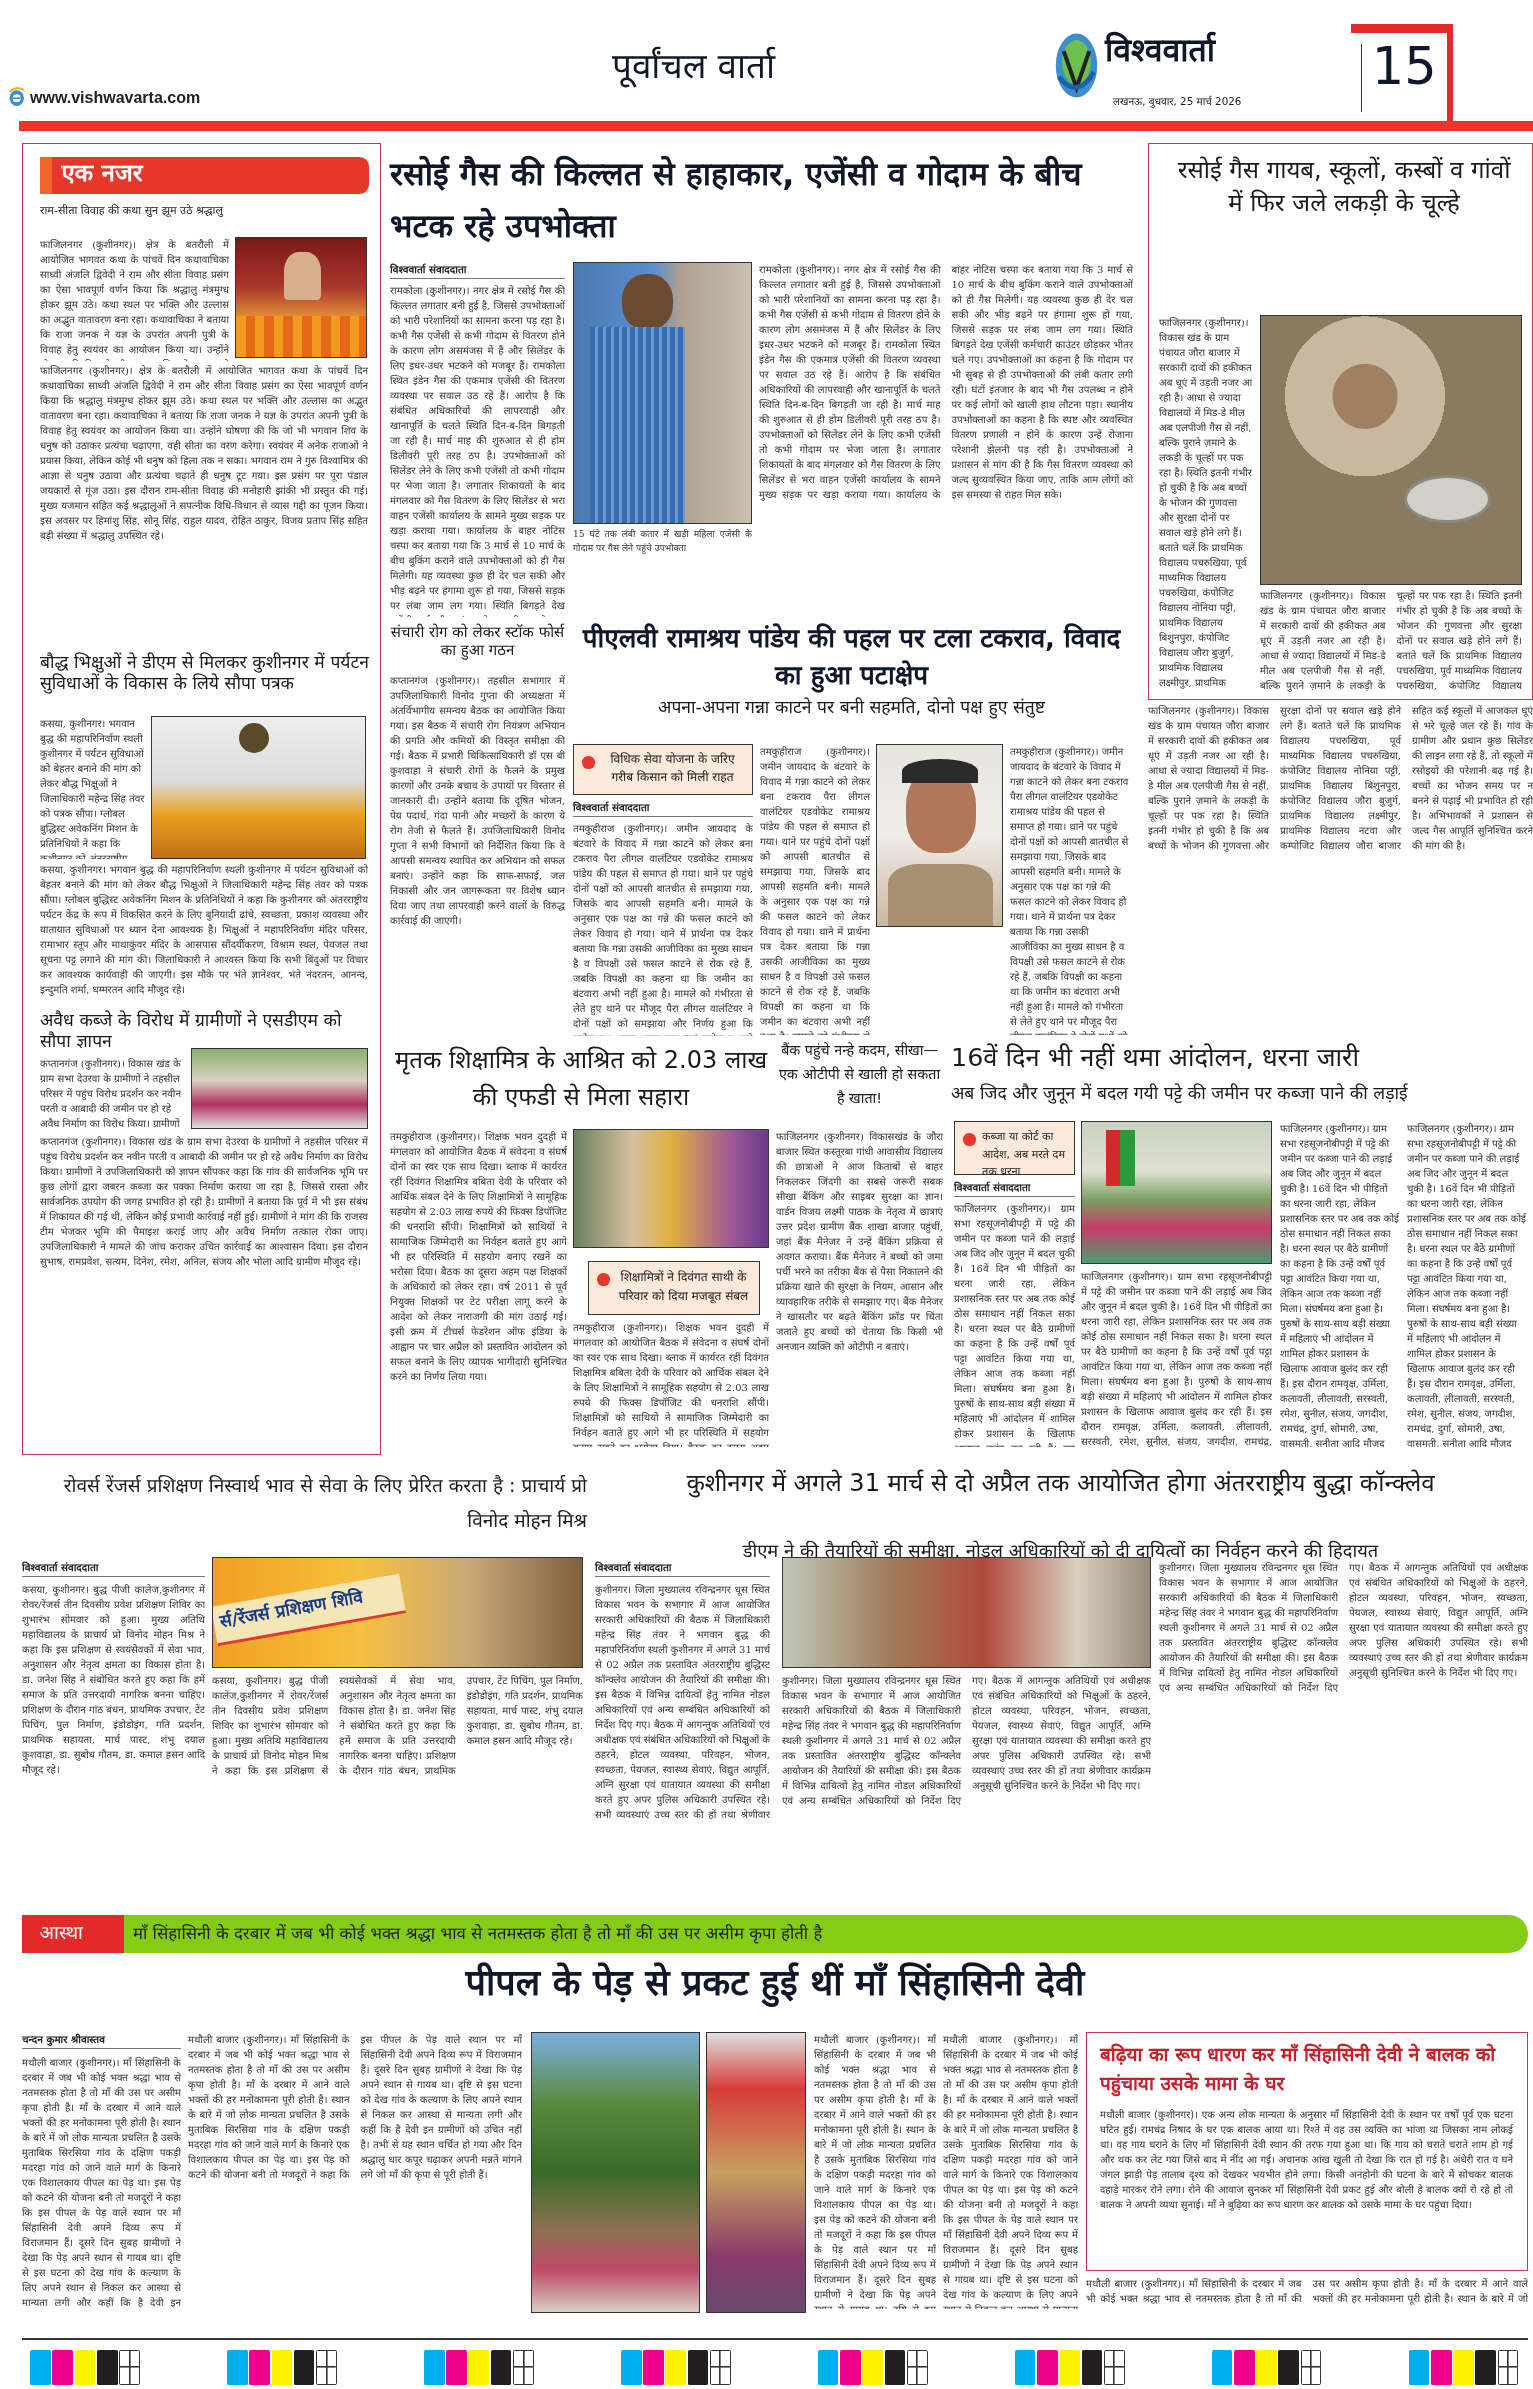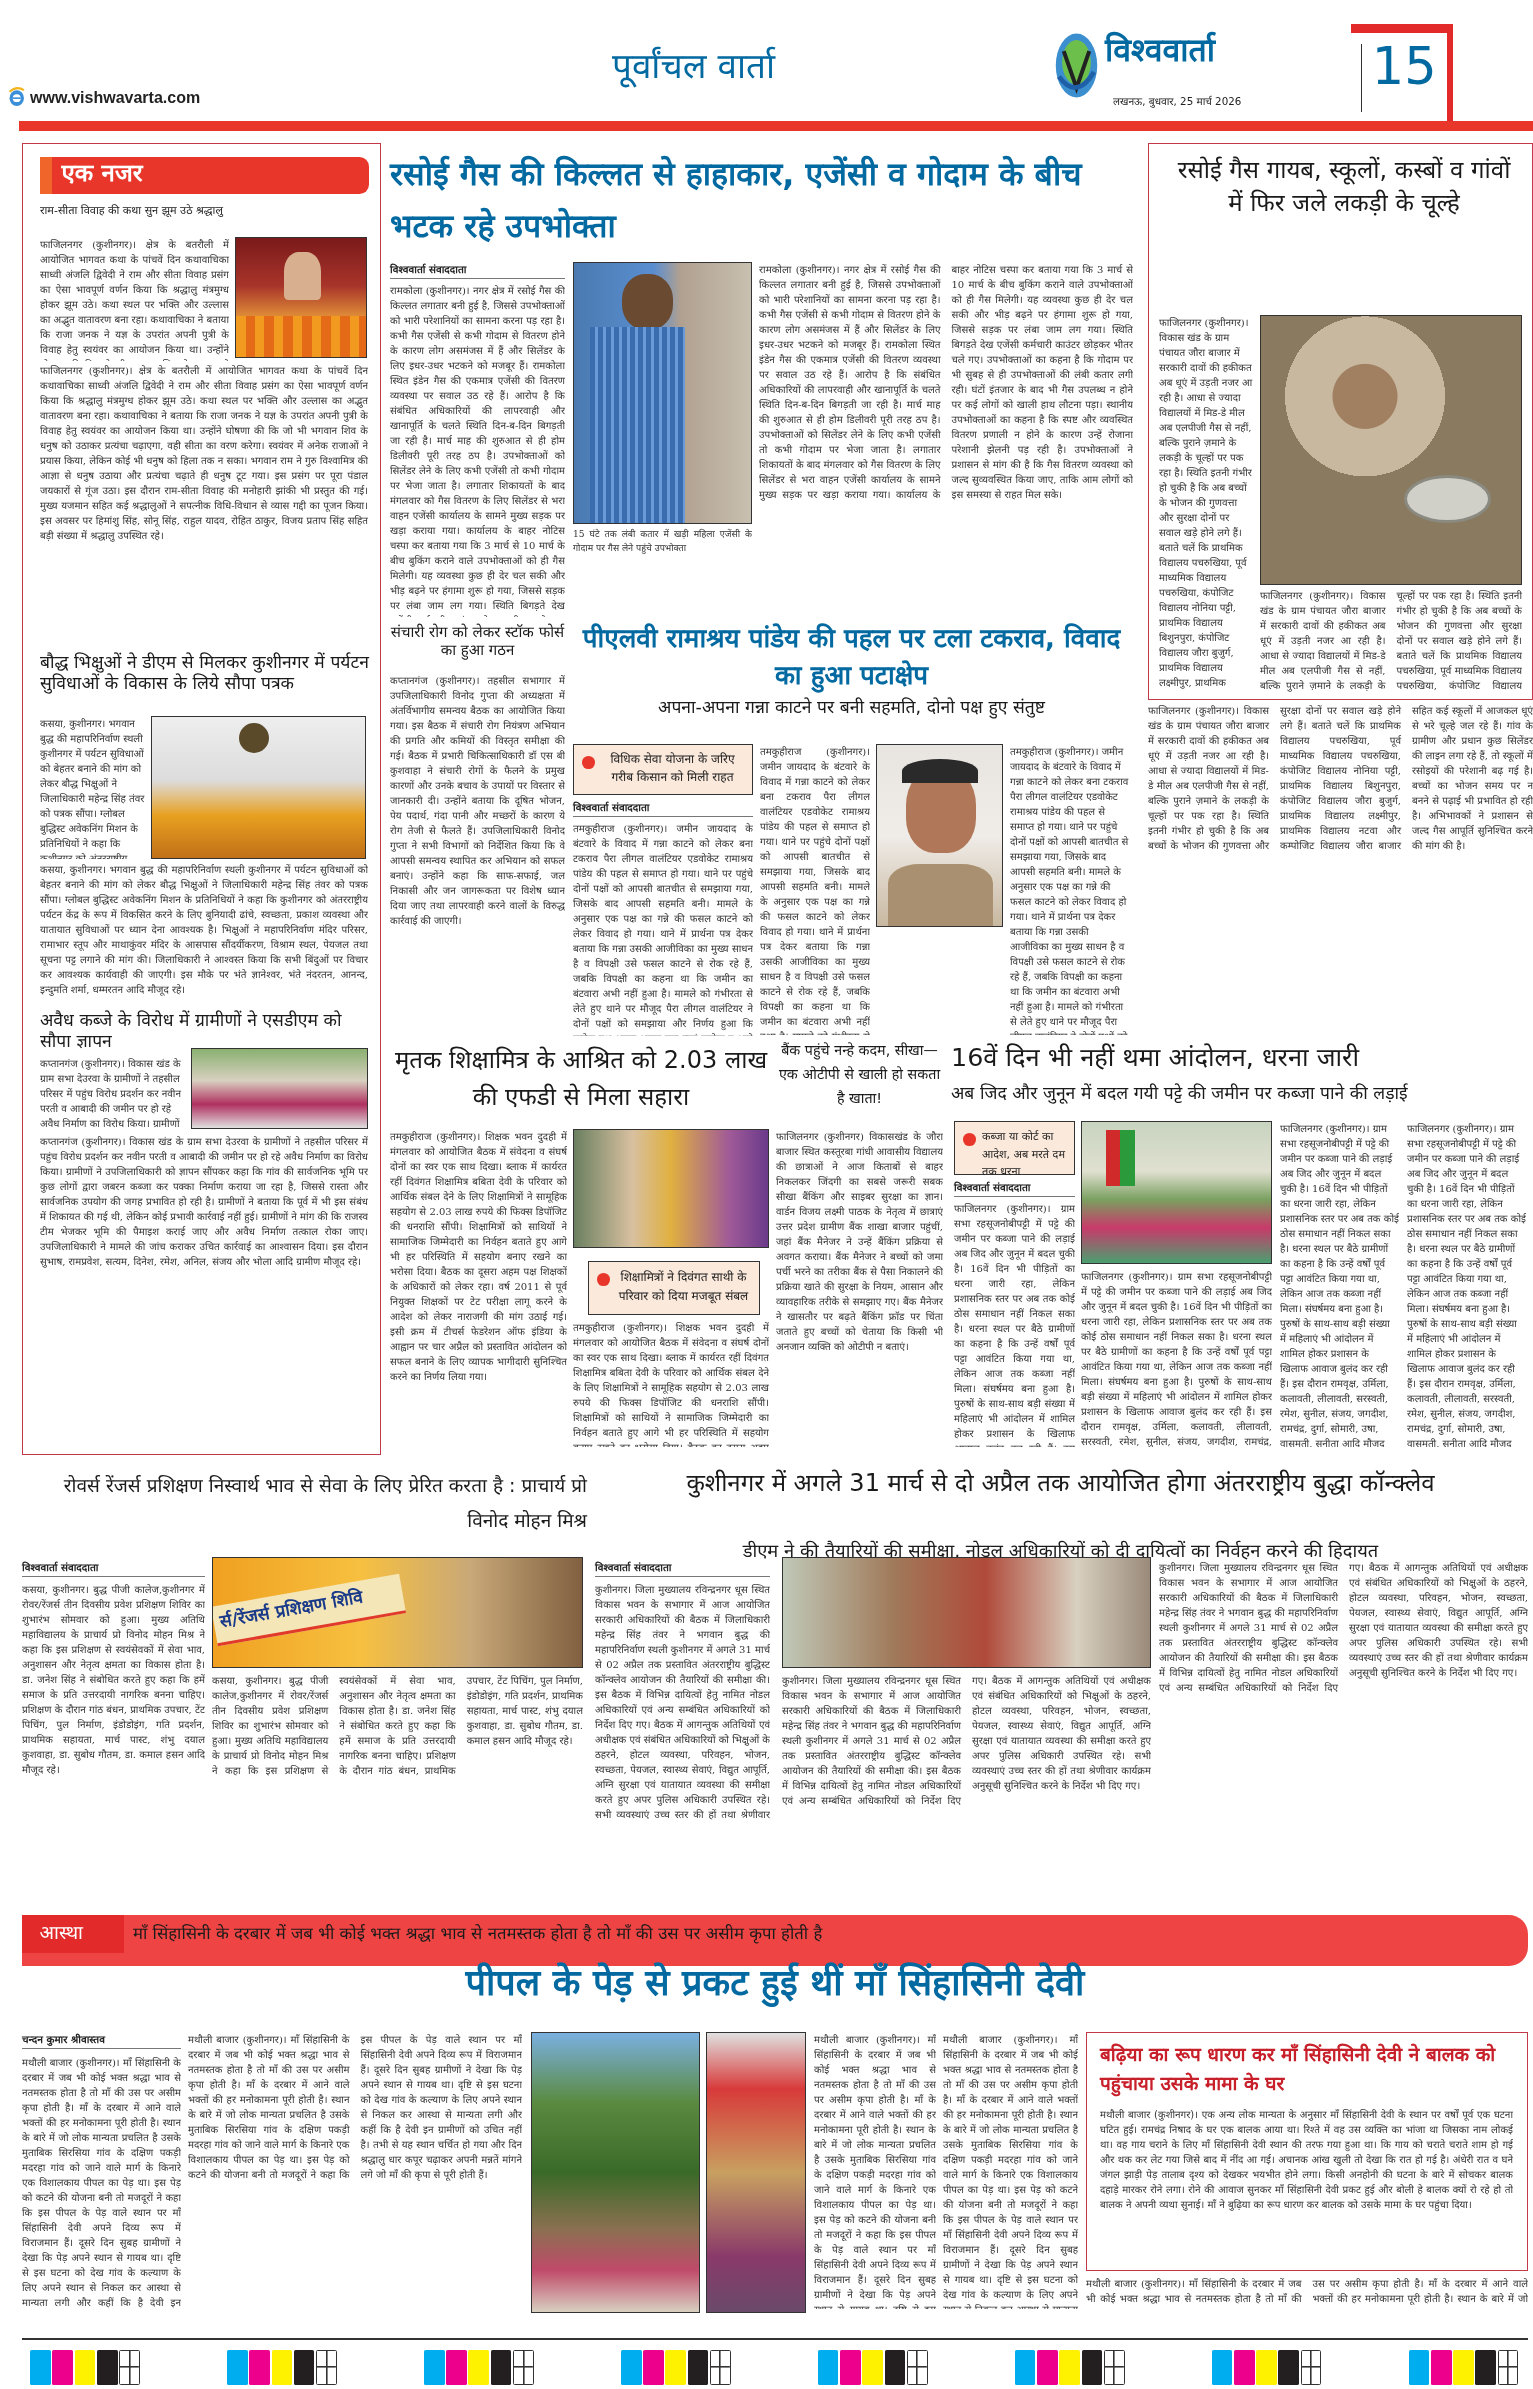--- a/index.html
+++ b/index.html
@@ -1,19 +1,19 @@
 <!DOCTYPE html>
 <html style="font-size:12.7px"><head>
 <meta charset="utf-8">
 <style>
 *{box-sizing:border-box;margin:0;padding:0}
 html,body{width:1533px;height:2389px;background:#fff;overflow:hidden}
 body{position:relative;font-family:"DejaVu Sans",sans-serif;color:#222}
 .abs{position:absolute}
-.hl{font-family:"DejaVu Sans",sans-serif;font-weight:bold;color:#0369a1;line-height:1.15}
+.hl{font-family:"DejaVu Sans",sans-serif;font-weight:bold;color:#0f172a;line-height:1.15}
 .hn{font-family:"DejaVu Sans",sans-serif;color:#1a1a1a;line-height:1.2}
 .body{font-family:"DejaVu Serif",serif;font-size:10px;line-height:15px;color:#333;text-align:justify}
 .cols2{column-count:2;column-gap:11px}
 .cols3{column-count:3;column-gap:11px}
 .byline{font-family:"DejaVu Sans",sans-serif;font-weight:bold;font-size:10.3px;border-bottom:1.6px solid #777;padding-bottom:2.4px;margin-bottom:3.2px;display:block}
 .photo{position:absolute;border:1.6px solid #333;overflow:hidden}
 .pullbox{position:absolute;background:#fbe9dc;border-top:1.6px solid #333;border-bottom:1.6px solid #333;border-left:1.6px solid #333;border-right:1.6px solid #333;padding:6.4px 8px 6.4px 27px;font-family:"DejaVu Sans",sans-serif;font-size:14.3px;line-height:20.7px;color:#222;text-align:center}
 .pullbox .dot{position:absolute;left:8px;top:11px;width:12.7px;height:12.7px;border-radius:50%;background:#e8372a}
 .redframe{position:absolute;border:1.6px solid #c23a4a}
 .reg{display:inline-block;width:20.7px;height:35px;margin-right:1.6px;border-radius:1.6px}
@@ -201,21 +201,21 @@
   <span>कुशीनगर। जिला मुख्यालय रविन्द्रनगर धूस स्थित विकास भवन के सभागार में आज आयोजित सरकारी अधिकारियों की बैठक में जिलाधिकारी महेन्द्र सिंह तंवर ने भगवान बुद्ध की महापरिनिर्वाण स्थली कुशीनगर में अगले 31 मार्च से 02 अप्रैल तक प्रस्तावित अंतरराष्ट्रीय बुद्धिस्ट कॉन्क्लेव आयोजन की तैयारियों की समीक्षा की। इस बैठक में विभिन्न दायित्वों हेतु नामित नोडल अधिकारियों एवं अन्य सम्बंधित अधिकारियों को निर्देश दिए गए। बैठक में आगन्तुक अतिथियों एवं अधीक्षक एवं संबंधित अधिकारियों को भिक्षुओं के ठहरने, होटल व्यवस्था, परिवहन, भोजन, स्वच्छता, पेयजल, स्वास्थ्य सेवाएं, विद्युत आपूर्ति, अग्नि सुरक्षा एवं यातायात व्यवस्था की समीक्षा करते हुए अपर पुलिस अधिकारी उपस्थित रहे। सभी व्यवस्थाएं उच्च स्तर की हों तथा श्रेणीवार कार्यक्रम अनुसूची सुनिश्चित करने के निर्देश भी दिए गए।</span>
 </div>
 <div class="photo" style="left:782px;top:1557px;width:369px;height:111px;background:linear-gradient(90deg,#c0c8b8 0%,#a07a5a 30%,#b04a3a 55%,#d8d0c0 80%,#9a8a7a 100%);"></div>
 <div class="abs body cols2" style="left:782px;top:1673px;width:369px;height:191px;overflow:hidden;">
   <span>कुशीनगर। जिला मुख्यालय रविन्द्रनगर धूस स्थित विकास भवन के सभागार में आज आयोजित सरकारी अधिकारियों की बैठक में जिलाधिकारी महेन्द्र सिंह तंवर ने भगवान बुद्ध की महापरिनिर्वाण स्थली कुशीनगर में अगले 31 मार्च से 02 अप्रैल तक प्रस्तावित अंतरराष्ट्रीय बुद्धिस्ट कॉन्क्लेव आयोजन की तैयारियों की समीक्षा की। इस बैठक में विभिन्न दायित्वों हेतु नामित नोडल अधिकारियों एवं अन्य सम्बंधित अधिकारियों को निर्देश दिए गए। बैठक में आगन्तुक अतिथियों एवं अधीक्षक एवं संबंधित अधिकारियों को भिक्षुओं के ठहरने, होटल व्यवस्था, परिवहन, भोजन, स्वच्छता, पेयजल, स्वास्थ्य सेवाएं, विद्युत आपूर्ति, अग्नि सुरक्षा एवं यातायात व्यवस्था की समीक्षा करते हुए अपर पुलिस अधिकारी उपस्थित रहे। सभी व्यवस्थाएं उच्च स्तर की हों तथा श्रेणीवार कार्यक्रम अनुसूची सुनिश्चित करने के निर्देश भी दिए गए।</span>
 </div>
 <div class="abs body cols2" style="left:1159px;top:1560px;width:369px;height:304px;overflow:hidden;">
   <span>कुशीनगर। जिला मुख्यालय रविन्द्रनगर धूस स्थित विकास भवन के सभागार में आज आयोजित सरकारी अधिकारियों की बैठक में जिलाधिकारी महेन्द्र सिंह तंवर ने भगवान बुद्ध की महापरिनिर्वाण स्थली कुशीनगर में अगले 31 मार्च से 02 अप्रैल तक प्रस्तावित अंतरराष्ट्रीय बुद्धिस्ट कॉन्क्लेव आयोजन की तैयारियों की समीक्षा की। इस बैठक में विभिन्न दायित्वों हेतु नामित नोडल अधिकारियों एवं अन्य सम्बंधित अधिकारियों को निर्देश दिए गए। बैठक में आगन्तुक अतिथियों एवं अधीक्षक एवं संबंधित अधिकारियों को भिक्षुओं के ठहरने, होटल व्यवस्था, परिवहन, भोजन, स्वच्छता, पेयजल, स्वास्थ्य सेवाएं, विद्युत आपूर्ति, अग्नि सुरक्षा एवं यातायात व्यवस्था की समीक्षा करते हुए अपर पुलिस अधिकारी उपस्थित रहे। सभी व्यवस्थाएं उच्च स्तर की हों तथा श्रेणीवार कार्यक्रम अनुसूची सुनिश्चित करने के निर्देश भी दिए गए।</span>
 </div>
 
-<div class="abs" style="left:22px;top:1915px;width:1506px;height:51px;background:#ef4444;border-radius:0 19px 19px 0;text-decoration:underline;">
+<div class="abs" style="left:22px;top:1915px;width:1506px;height:38px;background:#84cc16;border-radius:0 19px 19px 0;text-decoration:underline;">
   <div class="abs" style="left:0;top:0;width:102px;height:38px;background:#e22a2a;">
     <span class="hn" style="position:absolute;left:17.5px;top:6.4px;color:#fff;font-size:19px;">आस्था</span>
   </div>
   <span class="hn" style="position:absolute;left:111px;top:8px;font-size:16.7px;white-space:nowrap;">माँ सिंहासिनी के दरबार में जब भी कोई भक्त श्रद्धा भाव से नतमस्तक होता है तो माँ की उस पर असीम कृपा होती है</span>
 </div>
 <div class="abs hl" style="left:22px;top:1962px;width:1506px;font-size:36px;text-align:center;">पीपल के पेड़ से प्रकट हुई थीं माँ सिंहासिनी देवी</div>
 
 <div class="abs" style="left:22px;top:2032px;width:159px;">
   <span class="byline">चन्दन कुमार श्रीवास्तव</span>
 </div>

